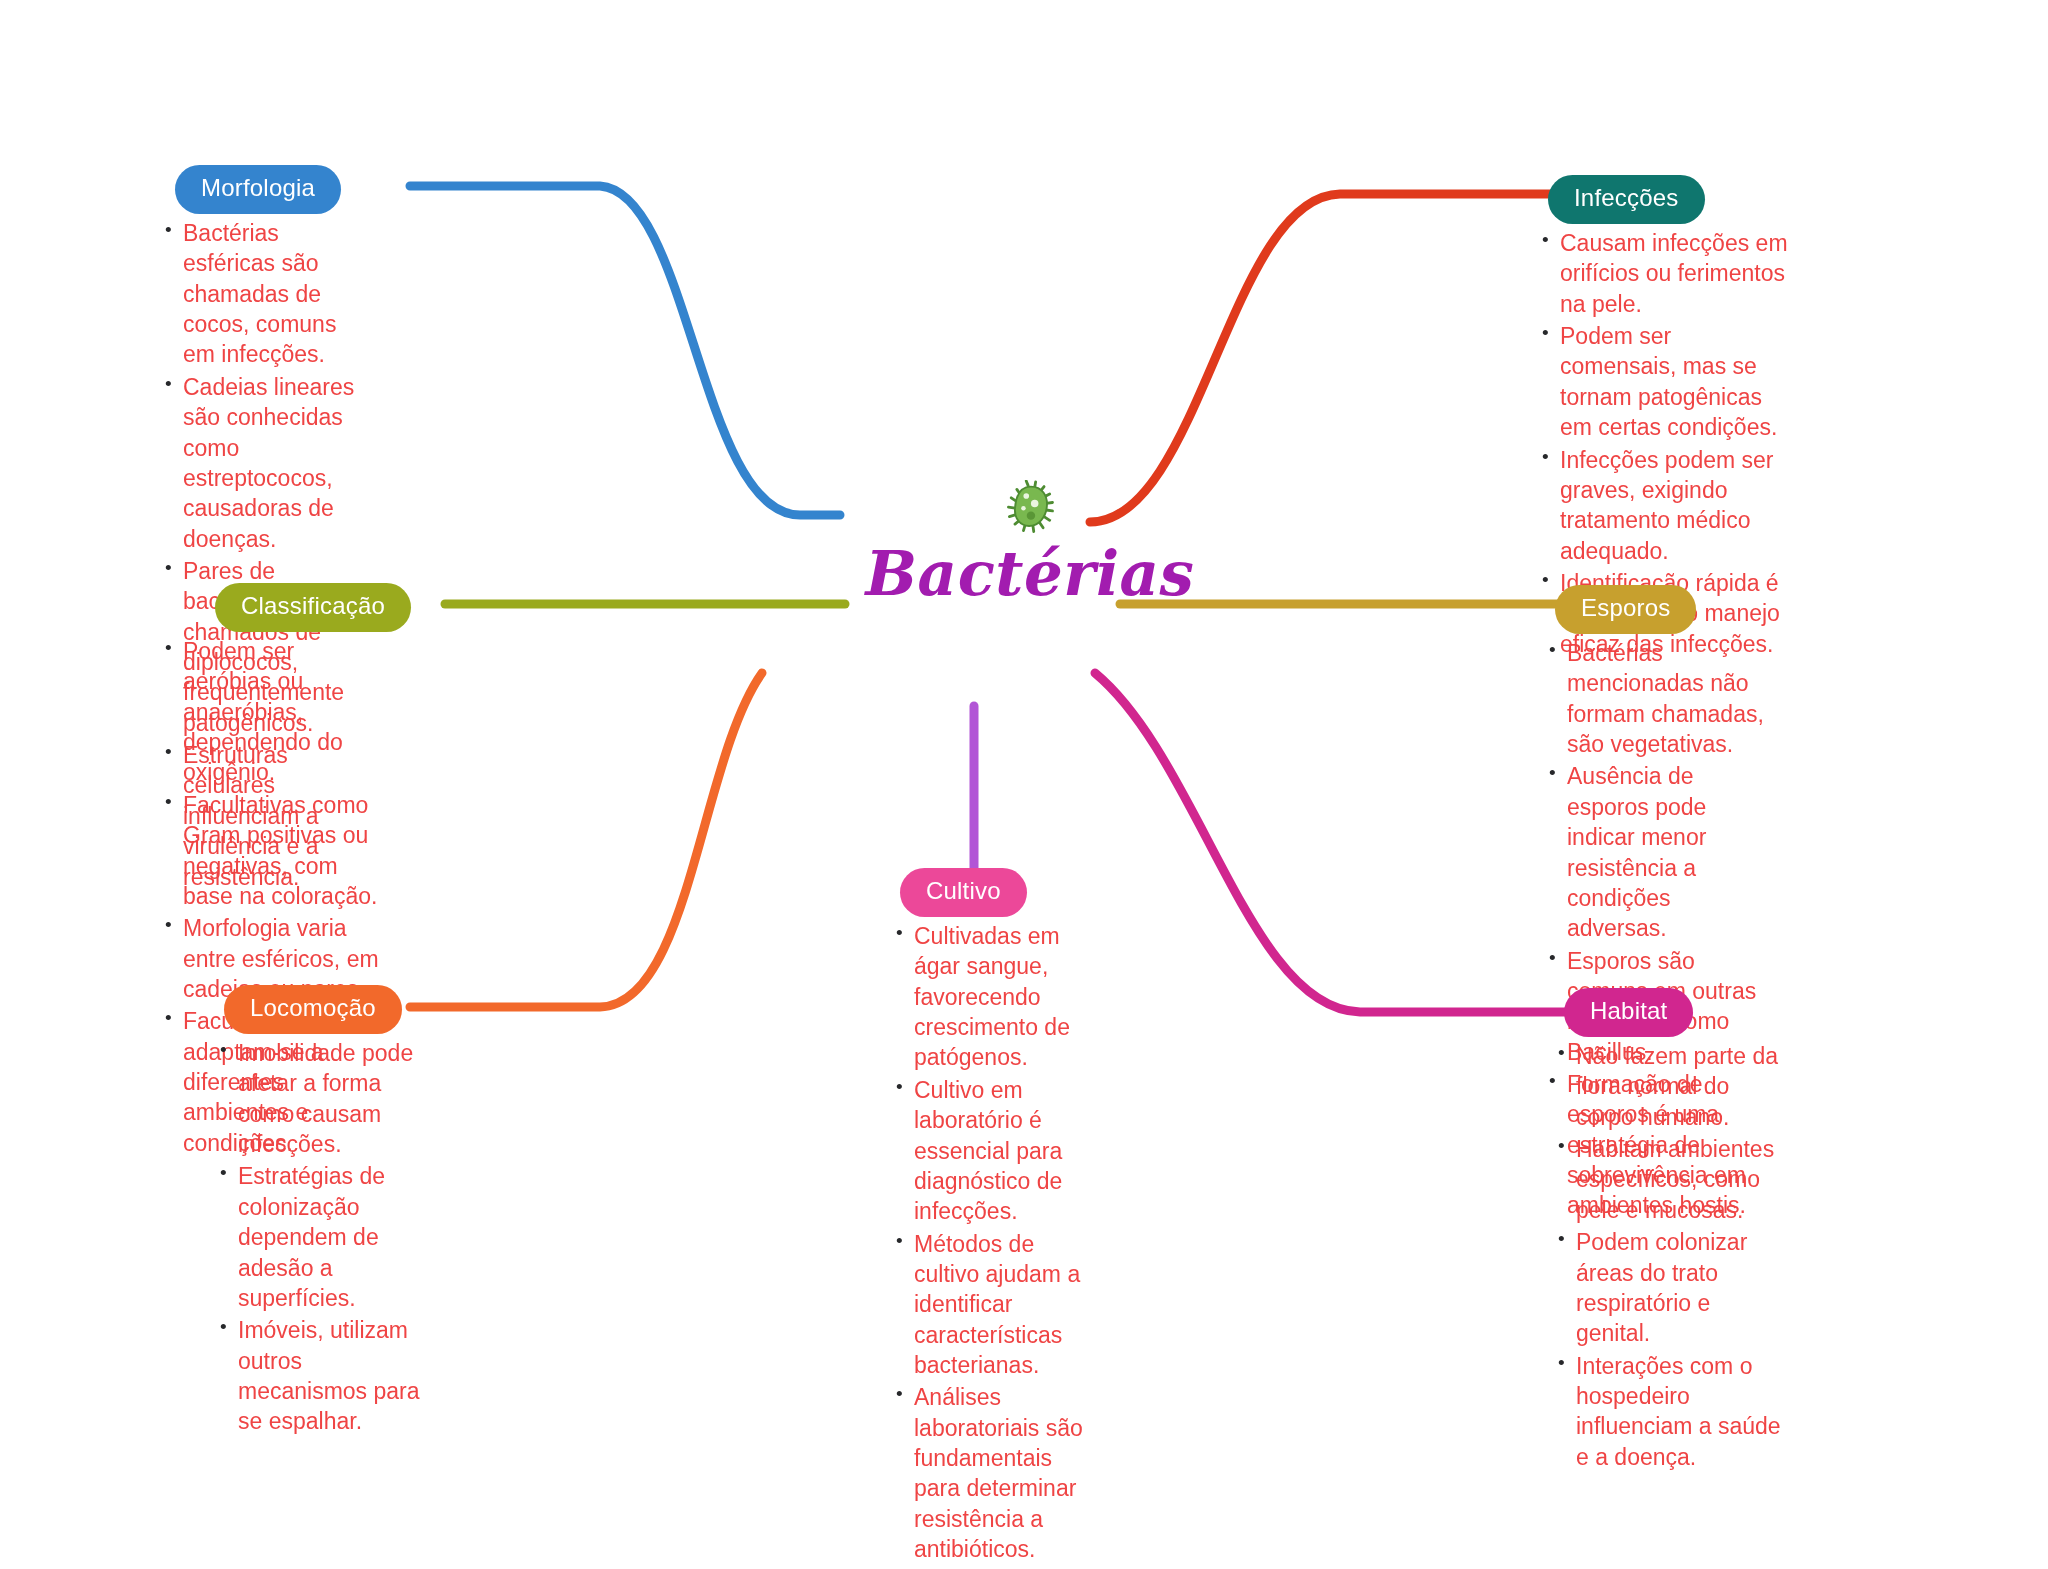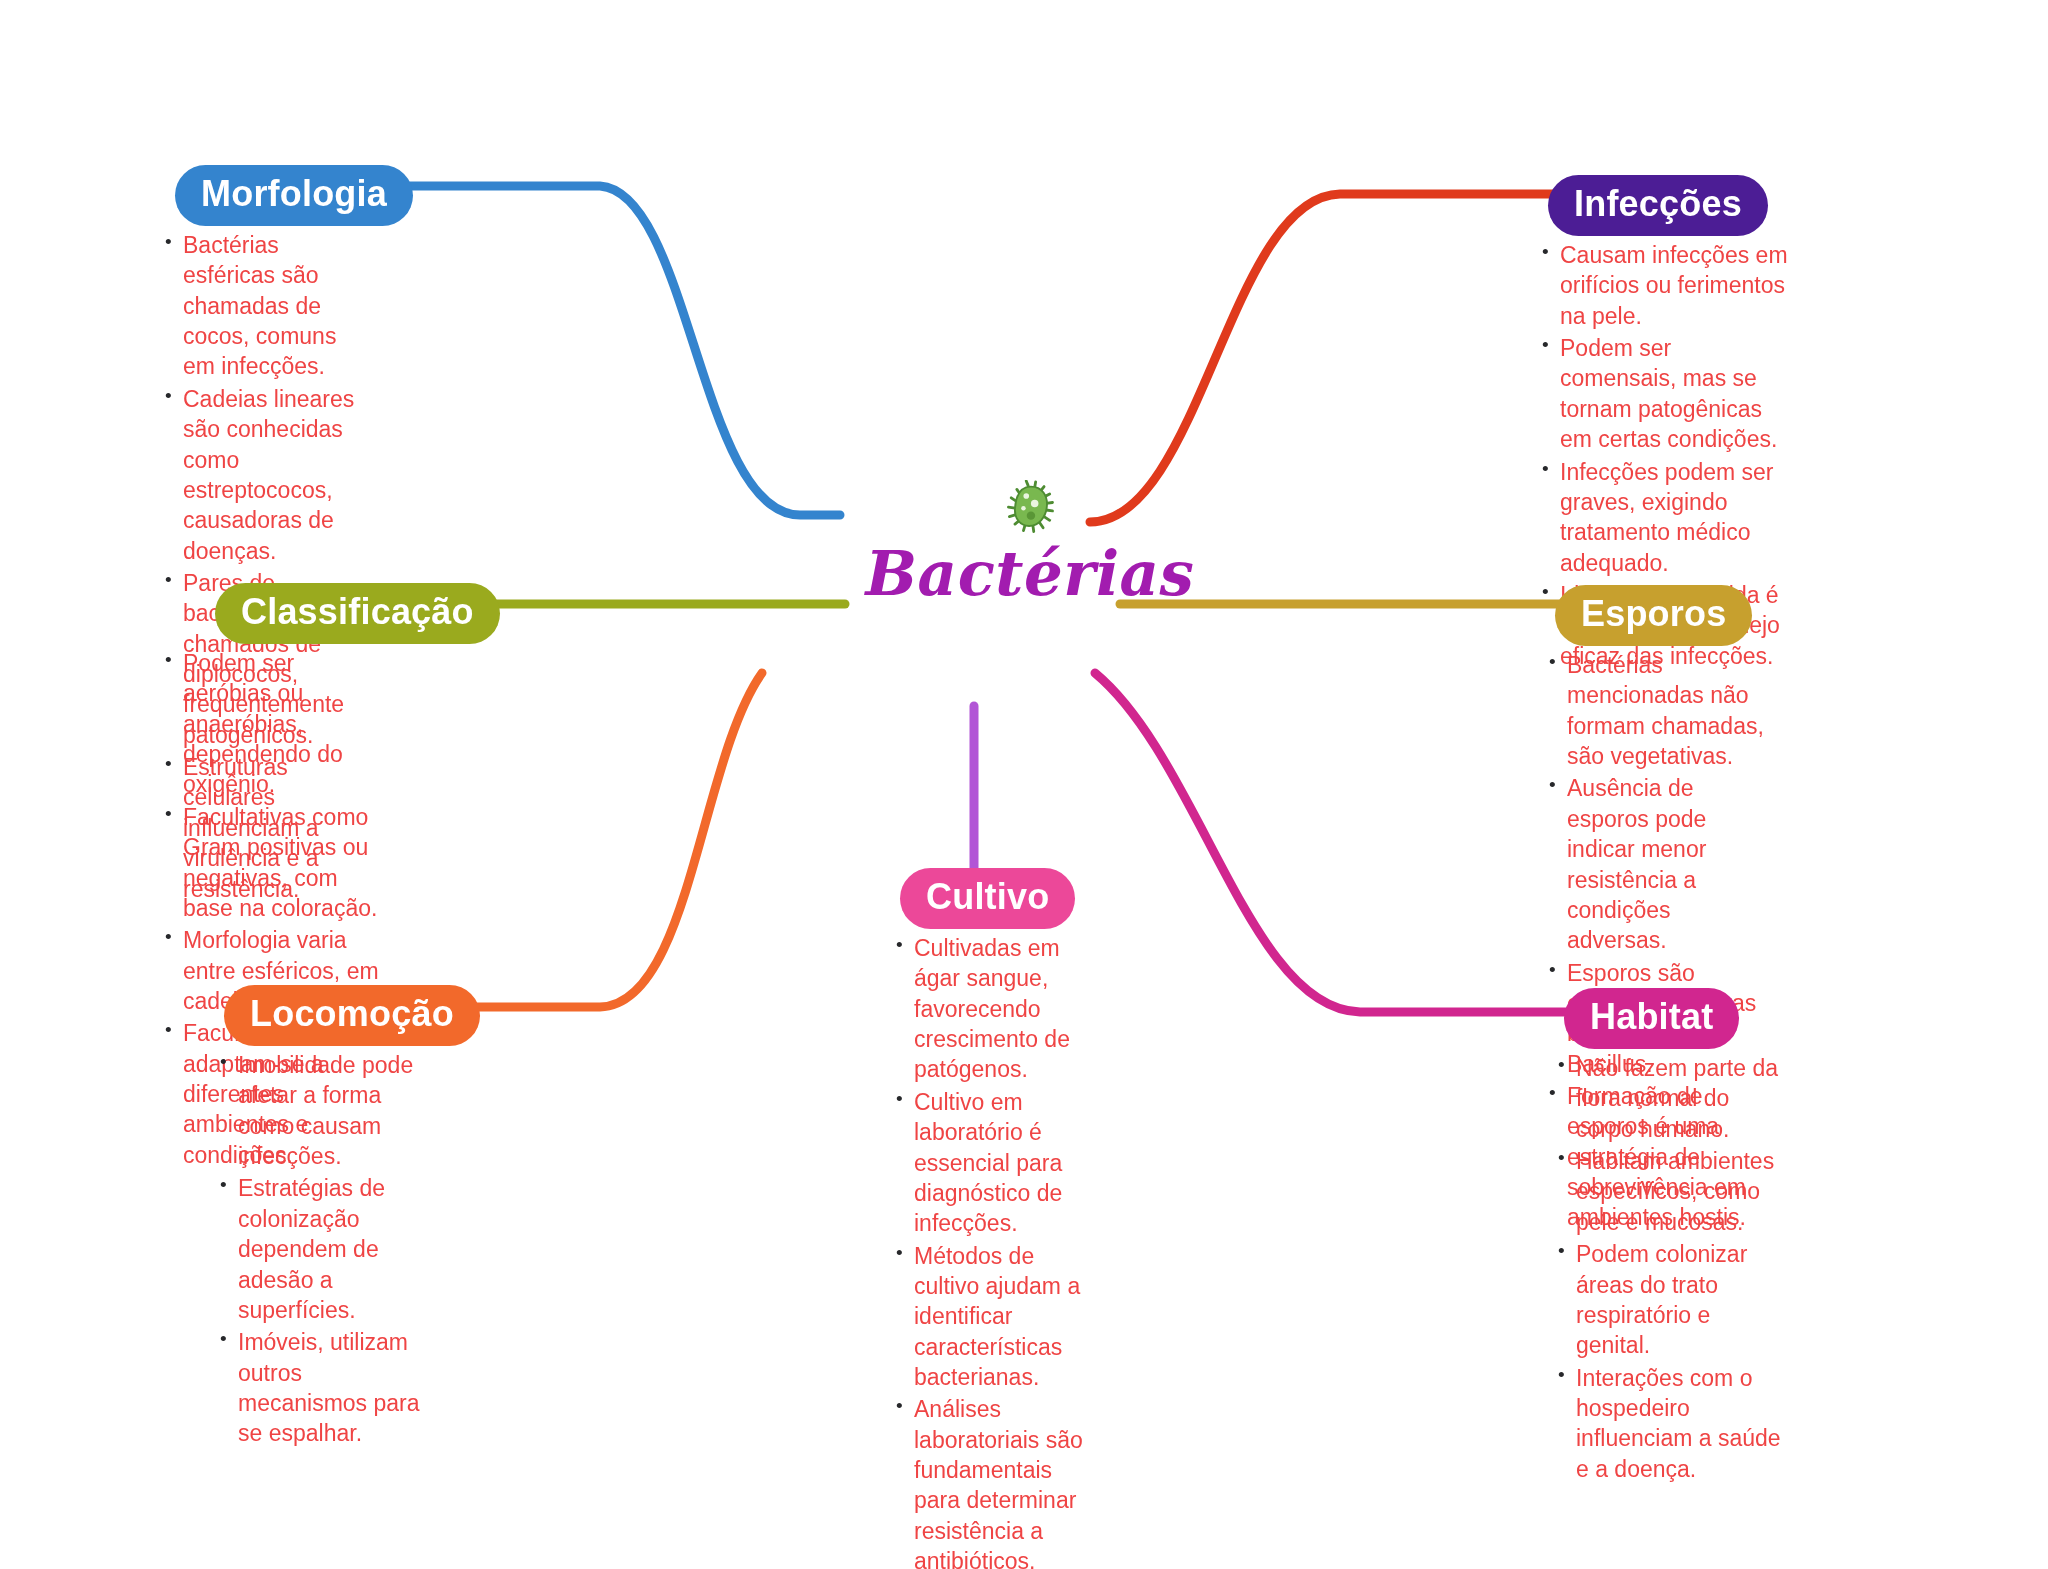--- a/index.html
+++ b/index.html
@@ -60,22 +60,22 @@
 
   
   .branch {
     position: absolute;
     z-index: 2;
   }
   .pill {
     display: inline-block;
     border-radius: 999px;
     color: #ffffff;
-    font-weight: 700;
-    font-size: 36px;
+    font-weight: 400;
+    font-size: 24px;
     line-height: 1;
     padding: 11px 26px 14px 26px;
     letter-spacing: 0.2px;
     white-space: nowrap;
     position: relative;
     z-index: 4;
     text-align: center;
   }
   .pill-row {
     display: block;
@@ -228,21 +228,21 @@
     <ul class="bullets">
       <li>Cultivadas em ágar sangue, favorecendo crescimento de patógenos.</li>
       <li>Cultivo em laboratório é essencial para diagnóstico de infecções.</li>
       <li>Métodos de cultivo ajudam a identificar características bacterianas.</li>
       <li>Análises laboratoriais são fundamentais para determinar resistência a antibióticos.</li>
     </ul>
   </div>
 
   <div class="branch" id="branch-infeccoes">
     <div class="pill-row align-left">
-      <span class="pill" style="background:#4c1d95">Infecções</span>
+      <span class="pill" style="background:#0f766e">Infecções</span>
     </div>
     <ul class="bullets">
       <li>Causam infecções em orifícios ou ferimentos na pele.</li>
       <li>Podem ser comensais, mas se tornam patogênicas em certas condições.</li>
       <li>Infecções podem ser graves, exigindo tratamento médico adequado.</li>
       <li>Identificação rápida é crucial para o manejo eficaz das infecções.</li>
     </ul>
   </div>
 
   <div class="branch" id="branch-esporos">

